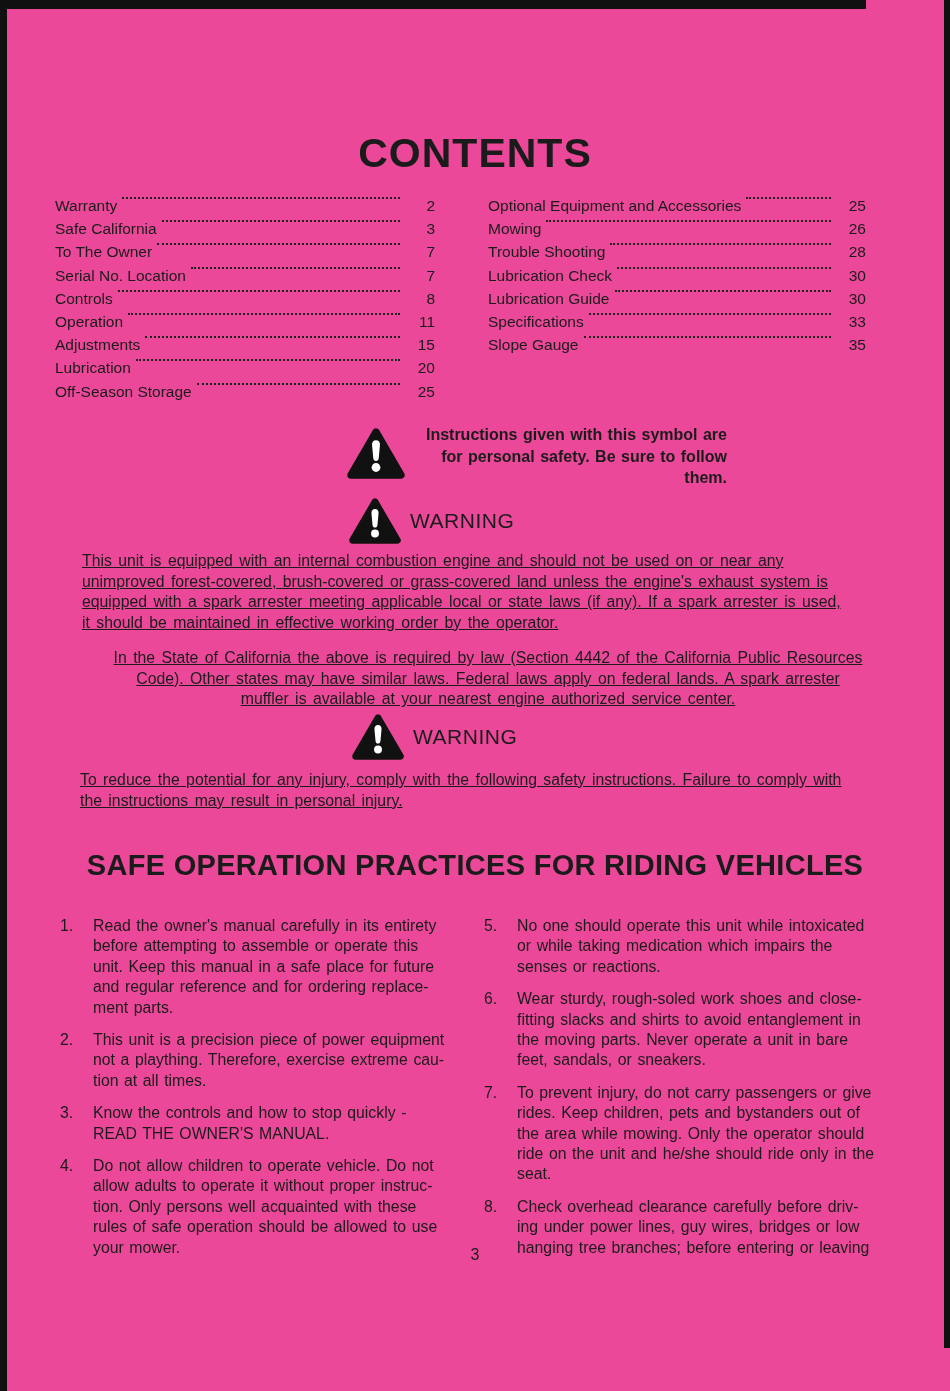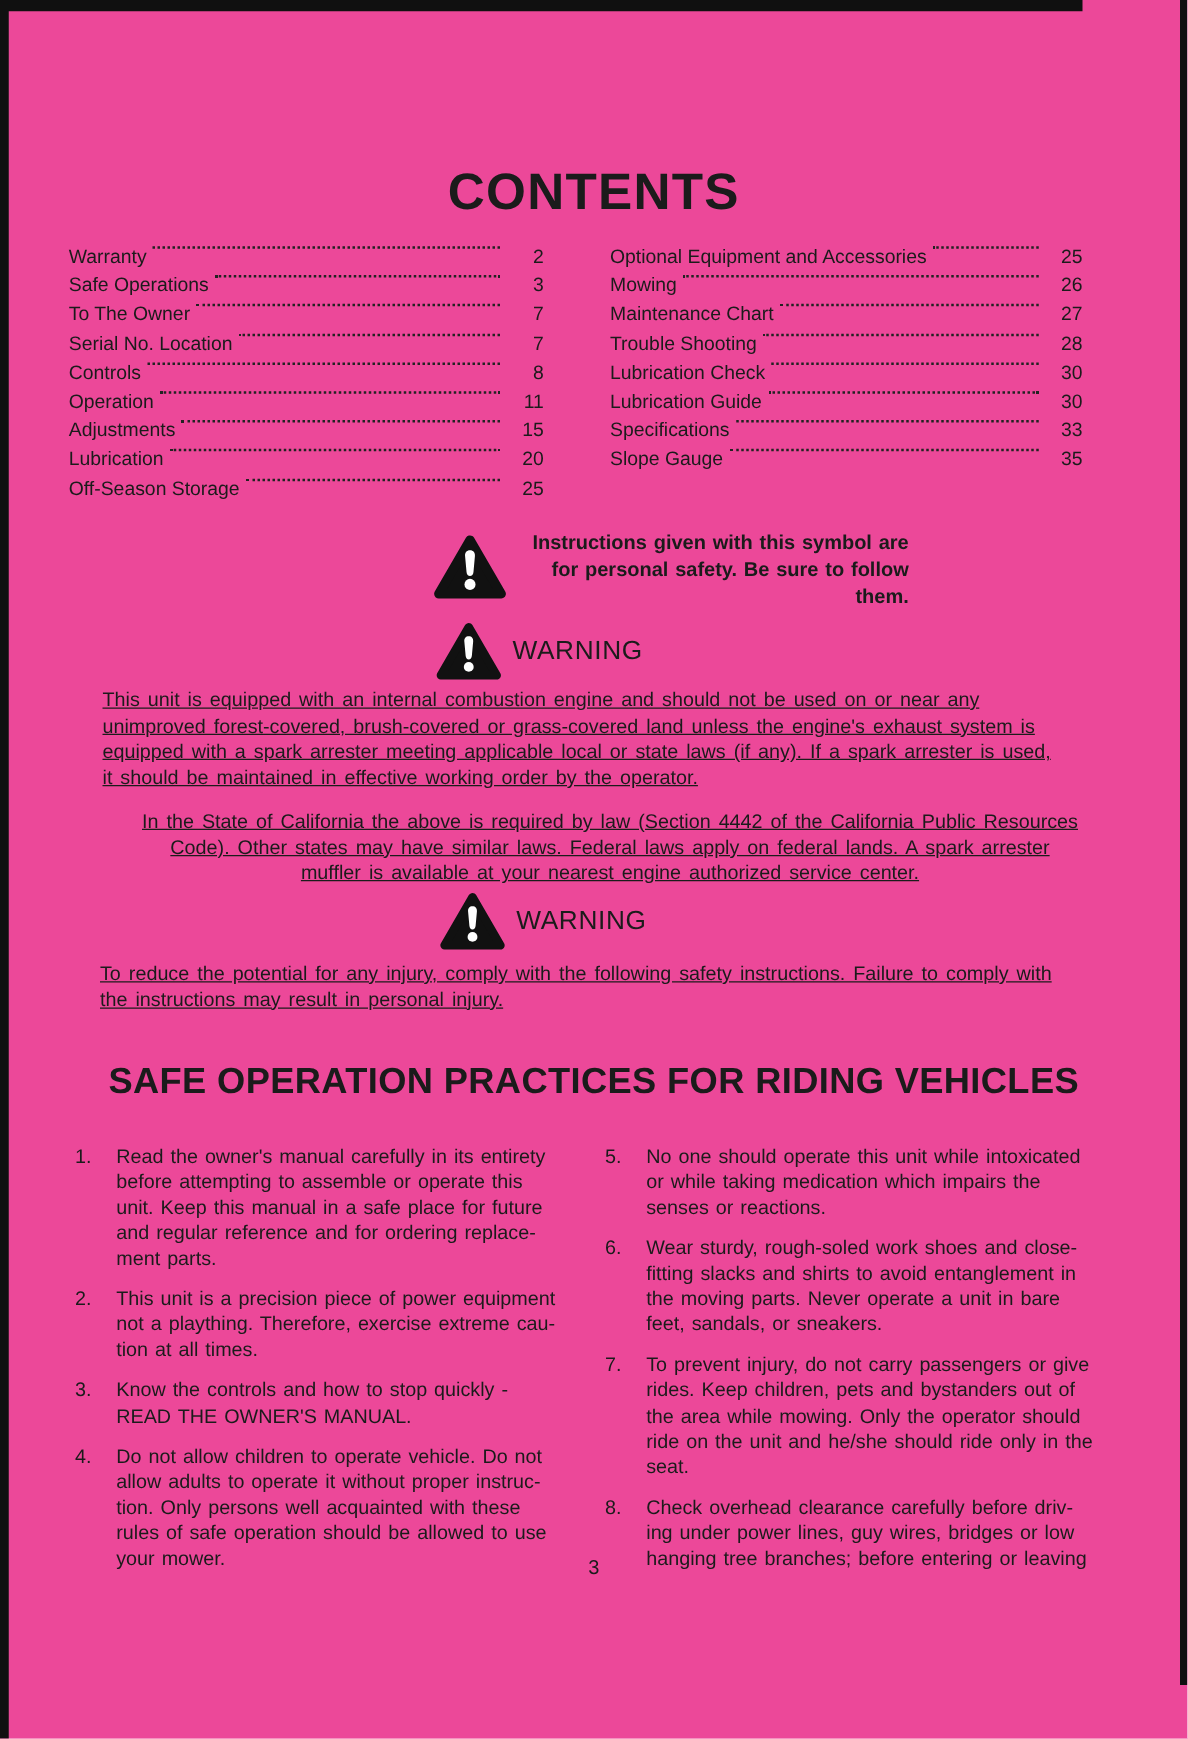--- a/index.html
+++ b/index.html
@@ -75,21 +75,21 @@
 
   <div class="page-title">CONTENTS</div>
 
   <div class="toc-col left">
     <div class="toc-row">
         <span class="toc-label">Warranty</span>
         <span class="toc-dots"></span>
         <span class="toc-page">2</span>
       </div>
     <div class="toc-row">
-        <span class="toc-label">Safe Operations</span>
+        <span class="toc-label">Safe California</span>
         <span class="toc-dots"></span>
         <span class="toc-page">3</span>
       </div>
     <div class="toc-row">
         <span class="toc-label">To The Owner</span>
         <span class="toc-dots"></span>
         <span class="toc-page">7</span>
       </div>
     <div class="toc-row">
         <span class="toc-label">Serial No. Location</span>
@@ -126,25 +126,20 @@
   <div class="toc-col right">
     <div class="toc-row">
         <span class="toc-label">Optional Equipment and Accessories</span>
         <span class="toc-dots"></span>
         <span class="toc-page">25</span>
       </div>
     <div class="toc-row">
         <span class="toc-label">Mowing</span>
         <span class="toc-dots"></span>
         <span class="toc-page">26</span>
-      </div>
-    <div class="toc-row">
-        <span class="toc-label">Maintenance Chart</span>
-        <span class="toc-dots"></span>
-        <span class="toc-page">27</span>
       </div>
     <div class="toc-row">
         <span class="toc-label">Trouble Shooting</span>
         <span class="toc-dots"></span>
         <span class="toc-page">28</span>
       </div>
     <div class="toc-row">
         <span class="toc-label">Lubrication Check</span>
         <span class="toc-dots"></span>
         <span class="toc-page">30</span>

